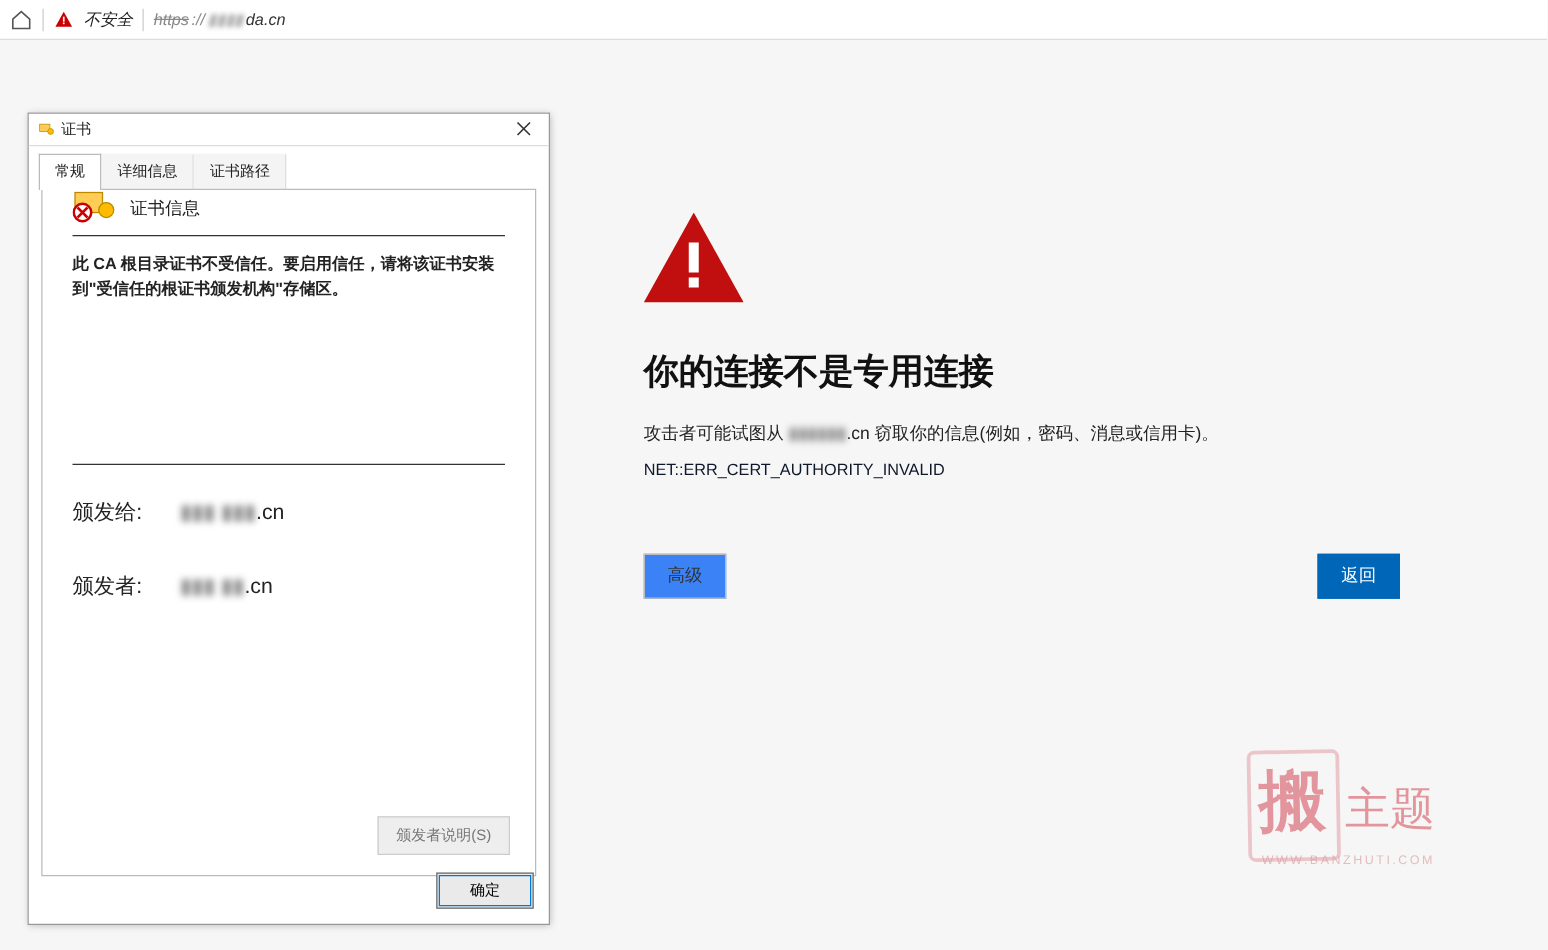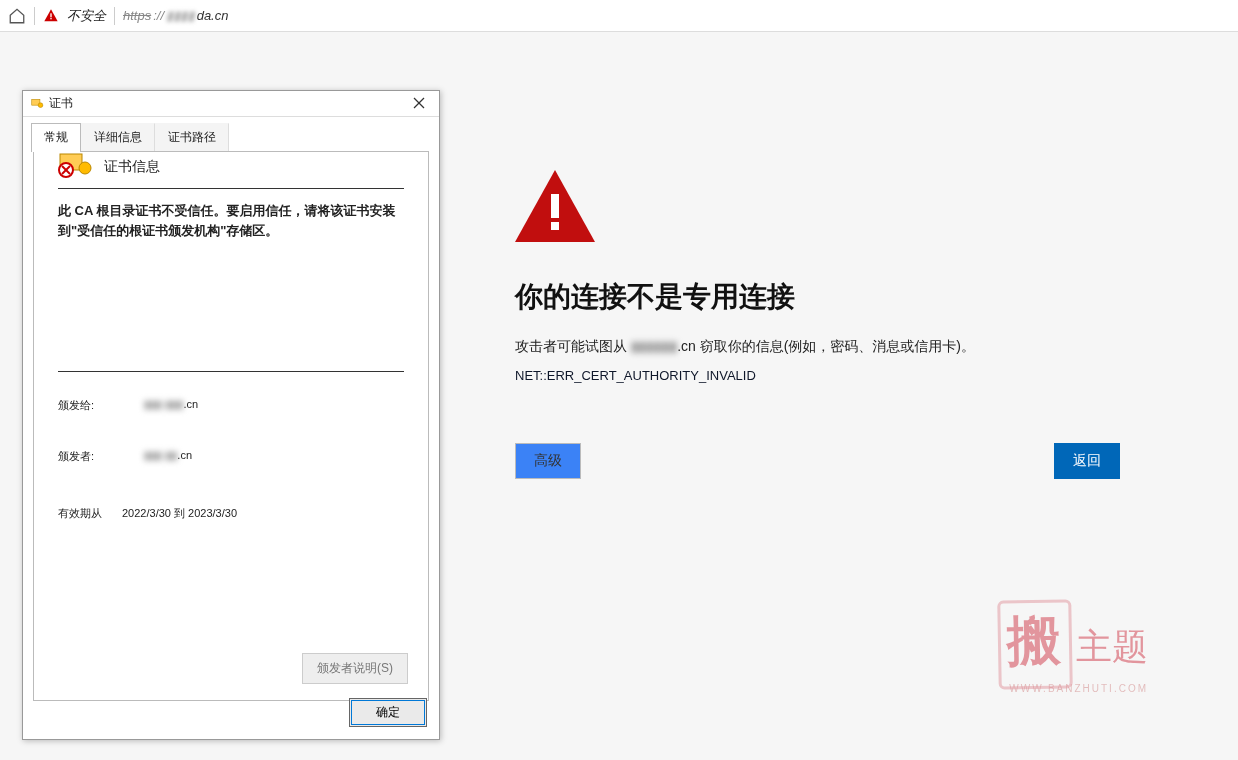--- a/index.html
+++ b/index.html
@@ -135,22 +135,23 @@
     margin-top: 12px;
     line-height: 1.55;
   }
   .cert-hr {
     border: none;
     border-top: 1px solid #333;
     margin-top: 130px;
   }
   .field-row {
     display: flex;
-    font-size: 11px;
+    font-size: 17px;
     margin-top: 26px;
+    align-items: center;
   }
   .field-label { width: 86px; font-weight:500; }
   .field-val { color:#222; }
   .field-val .blurred { filter: blur(3px); color:#888; }
   .issuer-btn {
     position: absolute;
     right: 20px;
     bottom: 16px;
     font-size: 12px;
     padding: 6px 14px;
@@ -288,28 +289,20 @@
       </span>
     </div>
 
     <div class="field-row" style="margin-top:36px;">
       <span class="field-label">颁发者:</span>
       <span class="field-val">
         <span class="blurred">▮▮▮ ▮▮</span><span>.cn</span>
       </span>
     </div>
 
-    <div class="field-row" style="margin-top:42px;">
-      <span class="field-label" style="width:64px;">有效期从</span>
-      <span class="field-val">
-        <span>2022/3/30</span>
-        <span> 到 </span>
-        <span>2023/3/30</span>
-      </span>
-    </div>
 
     <button class="issuer-btn" disabled="">颁发者说明(S)</button>
   </div>
 
   <div class="dialog-footer">
     <button class="ok-btn">确定</button>
   </div>
 </div>
 
 <div class="watermark">

